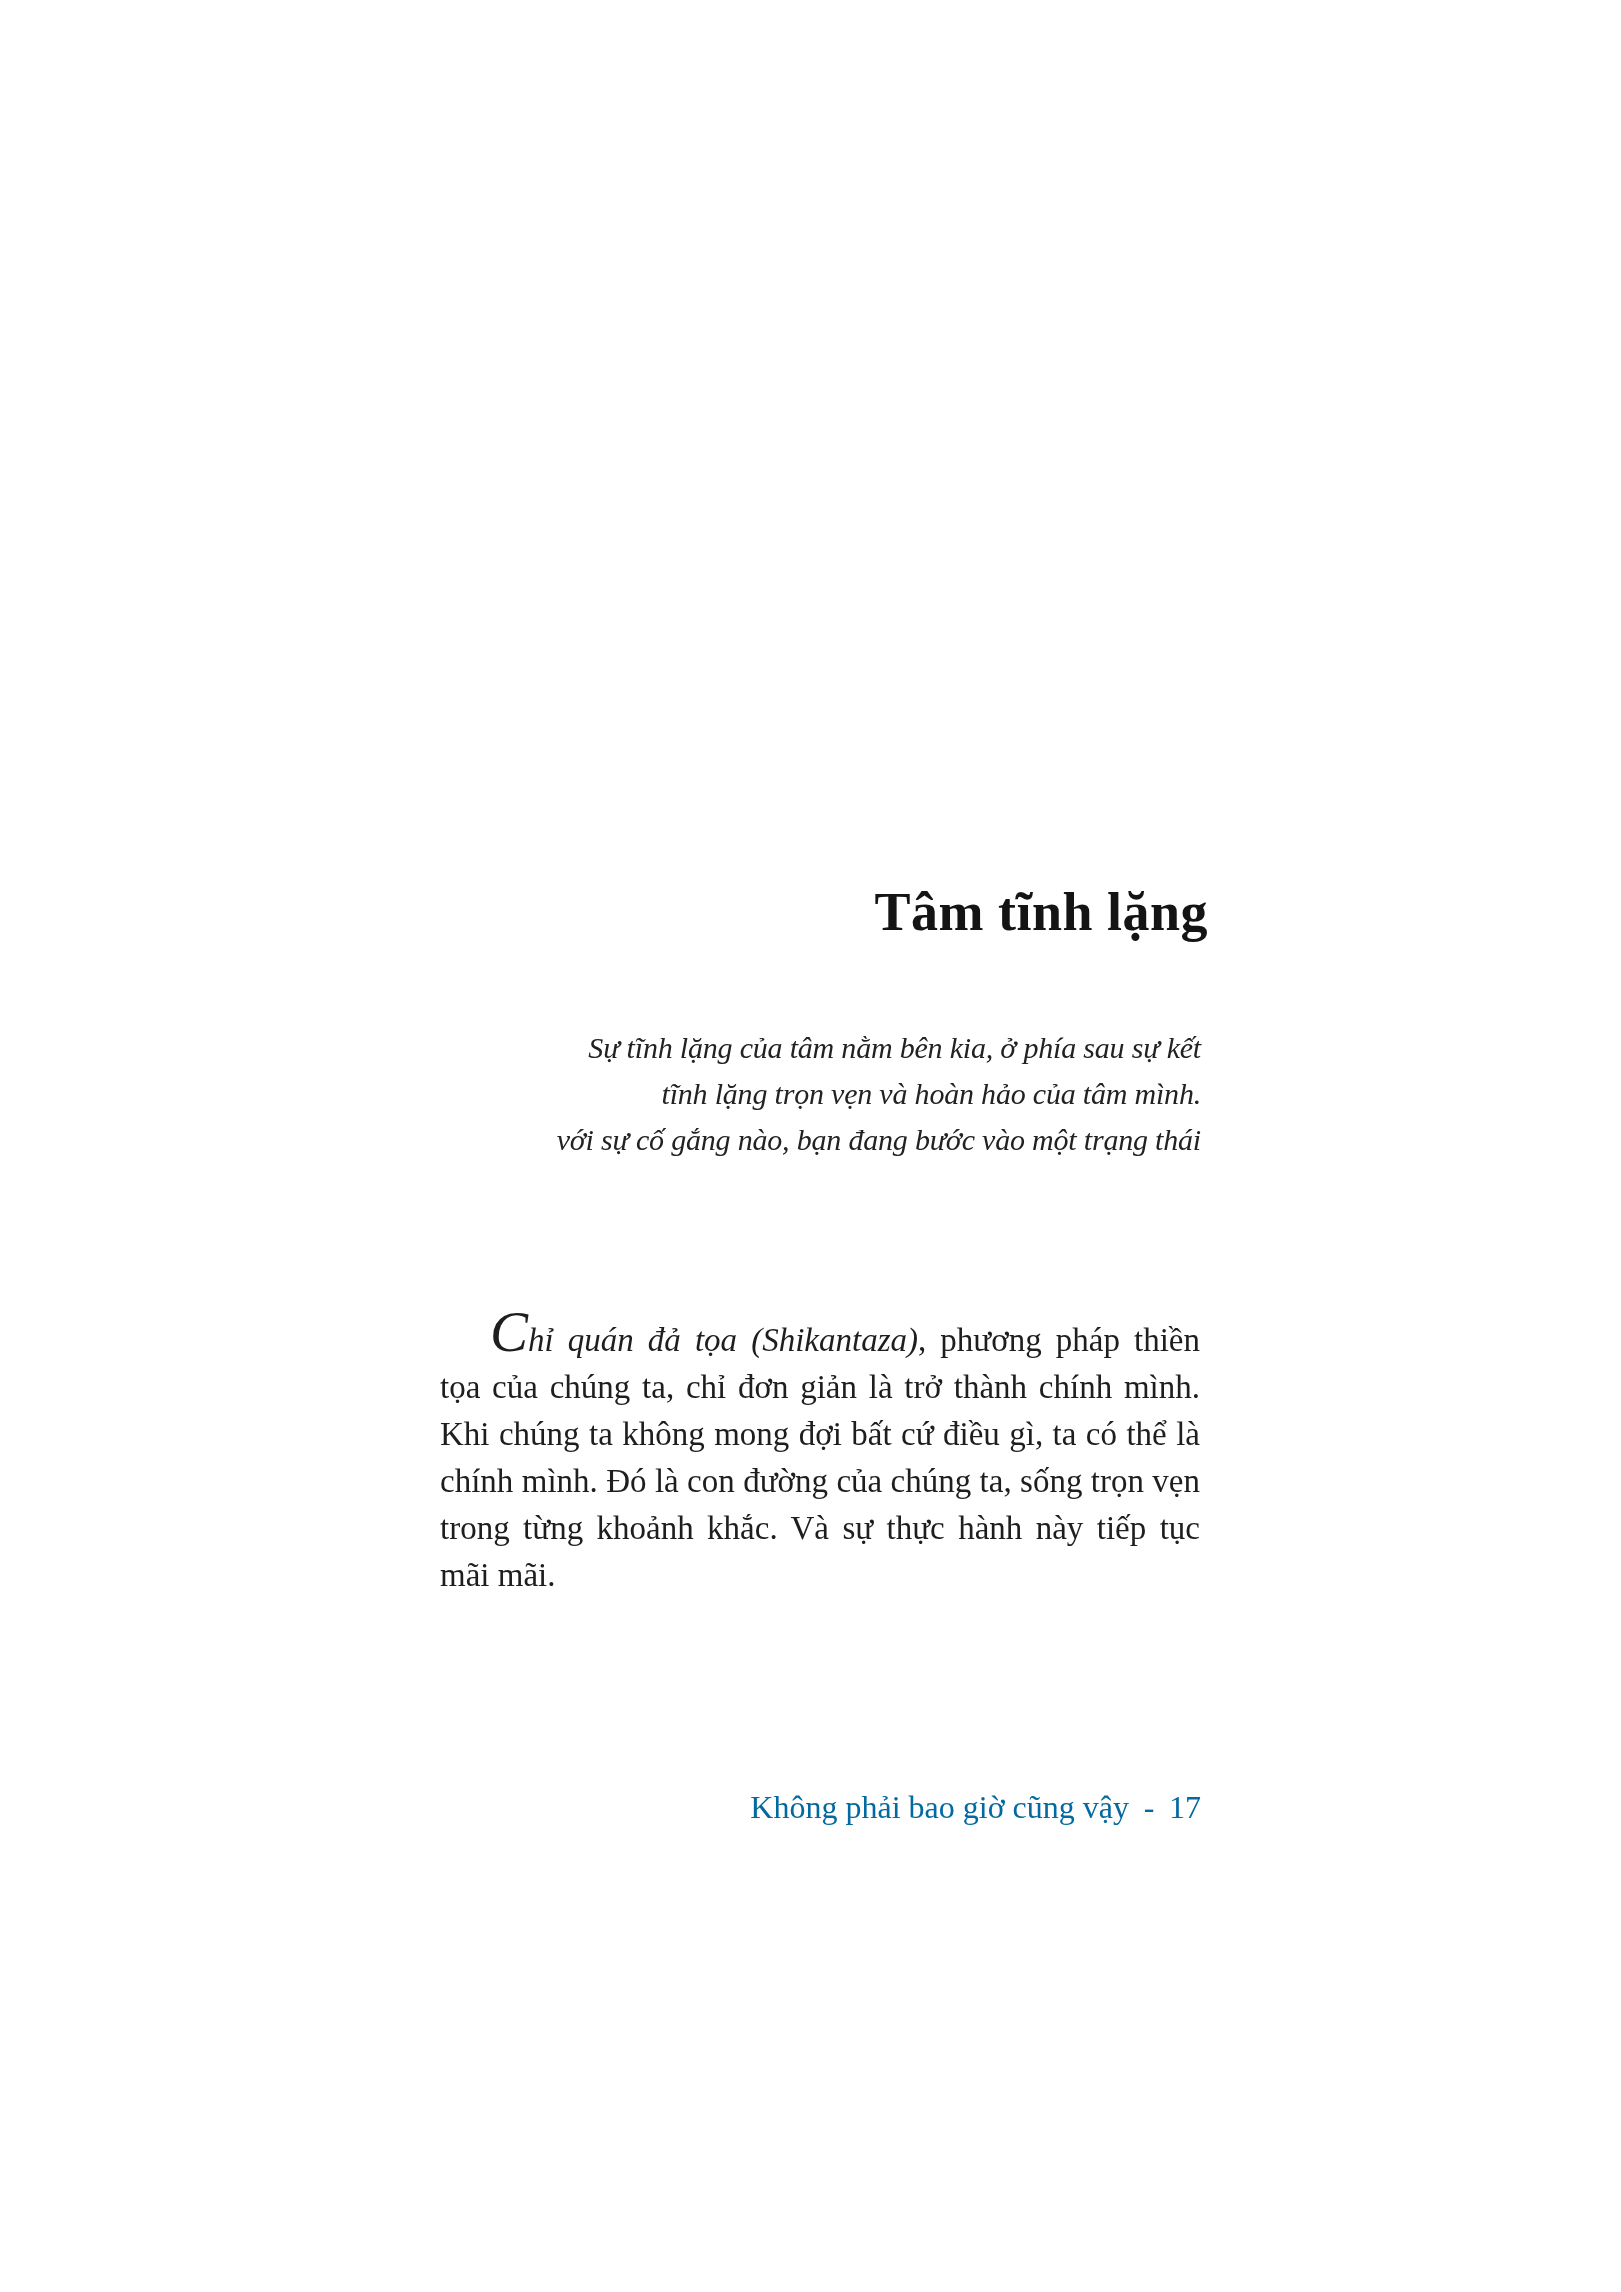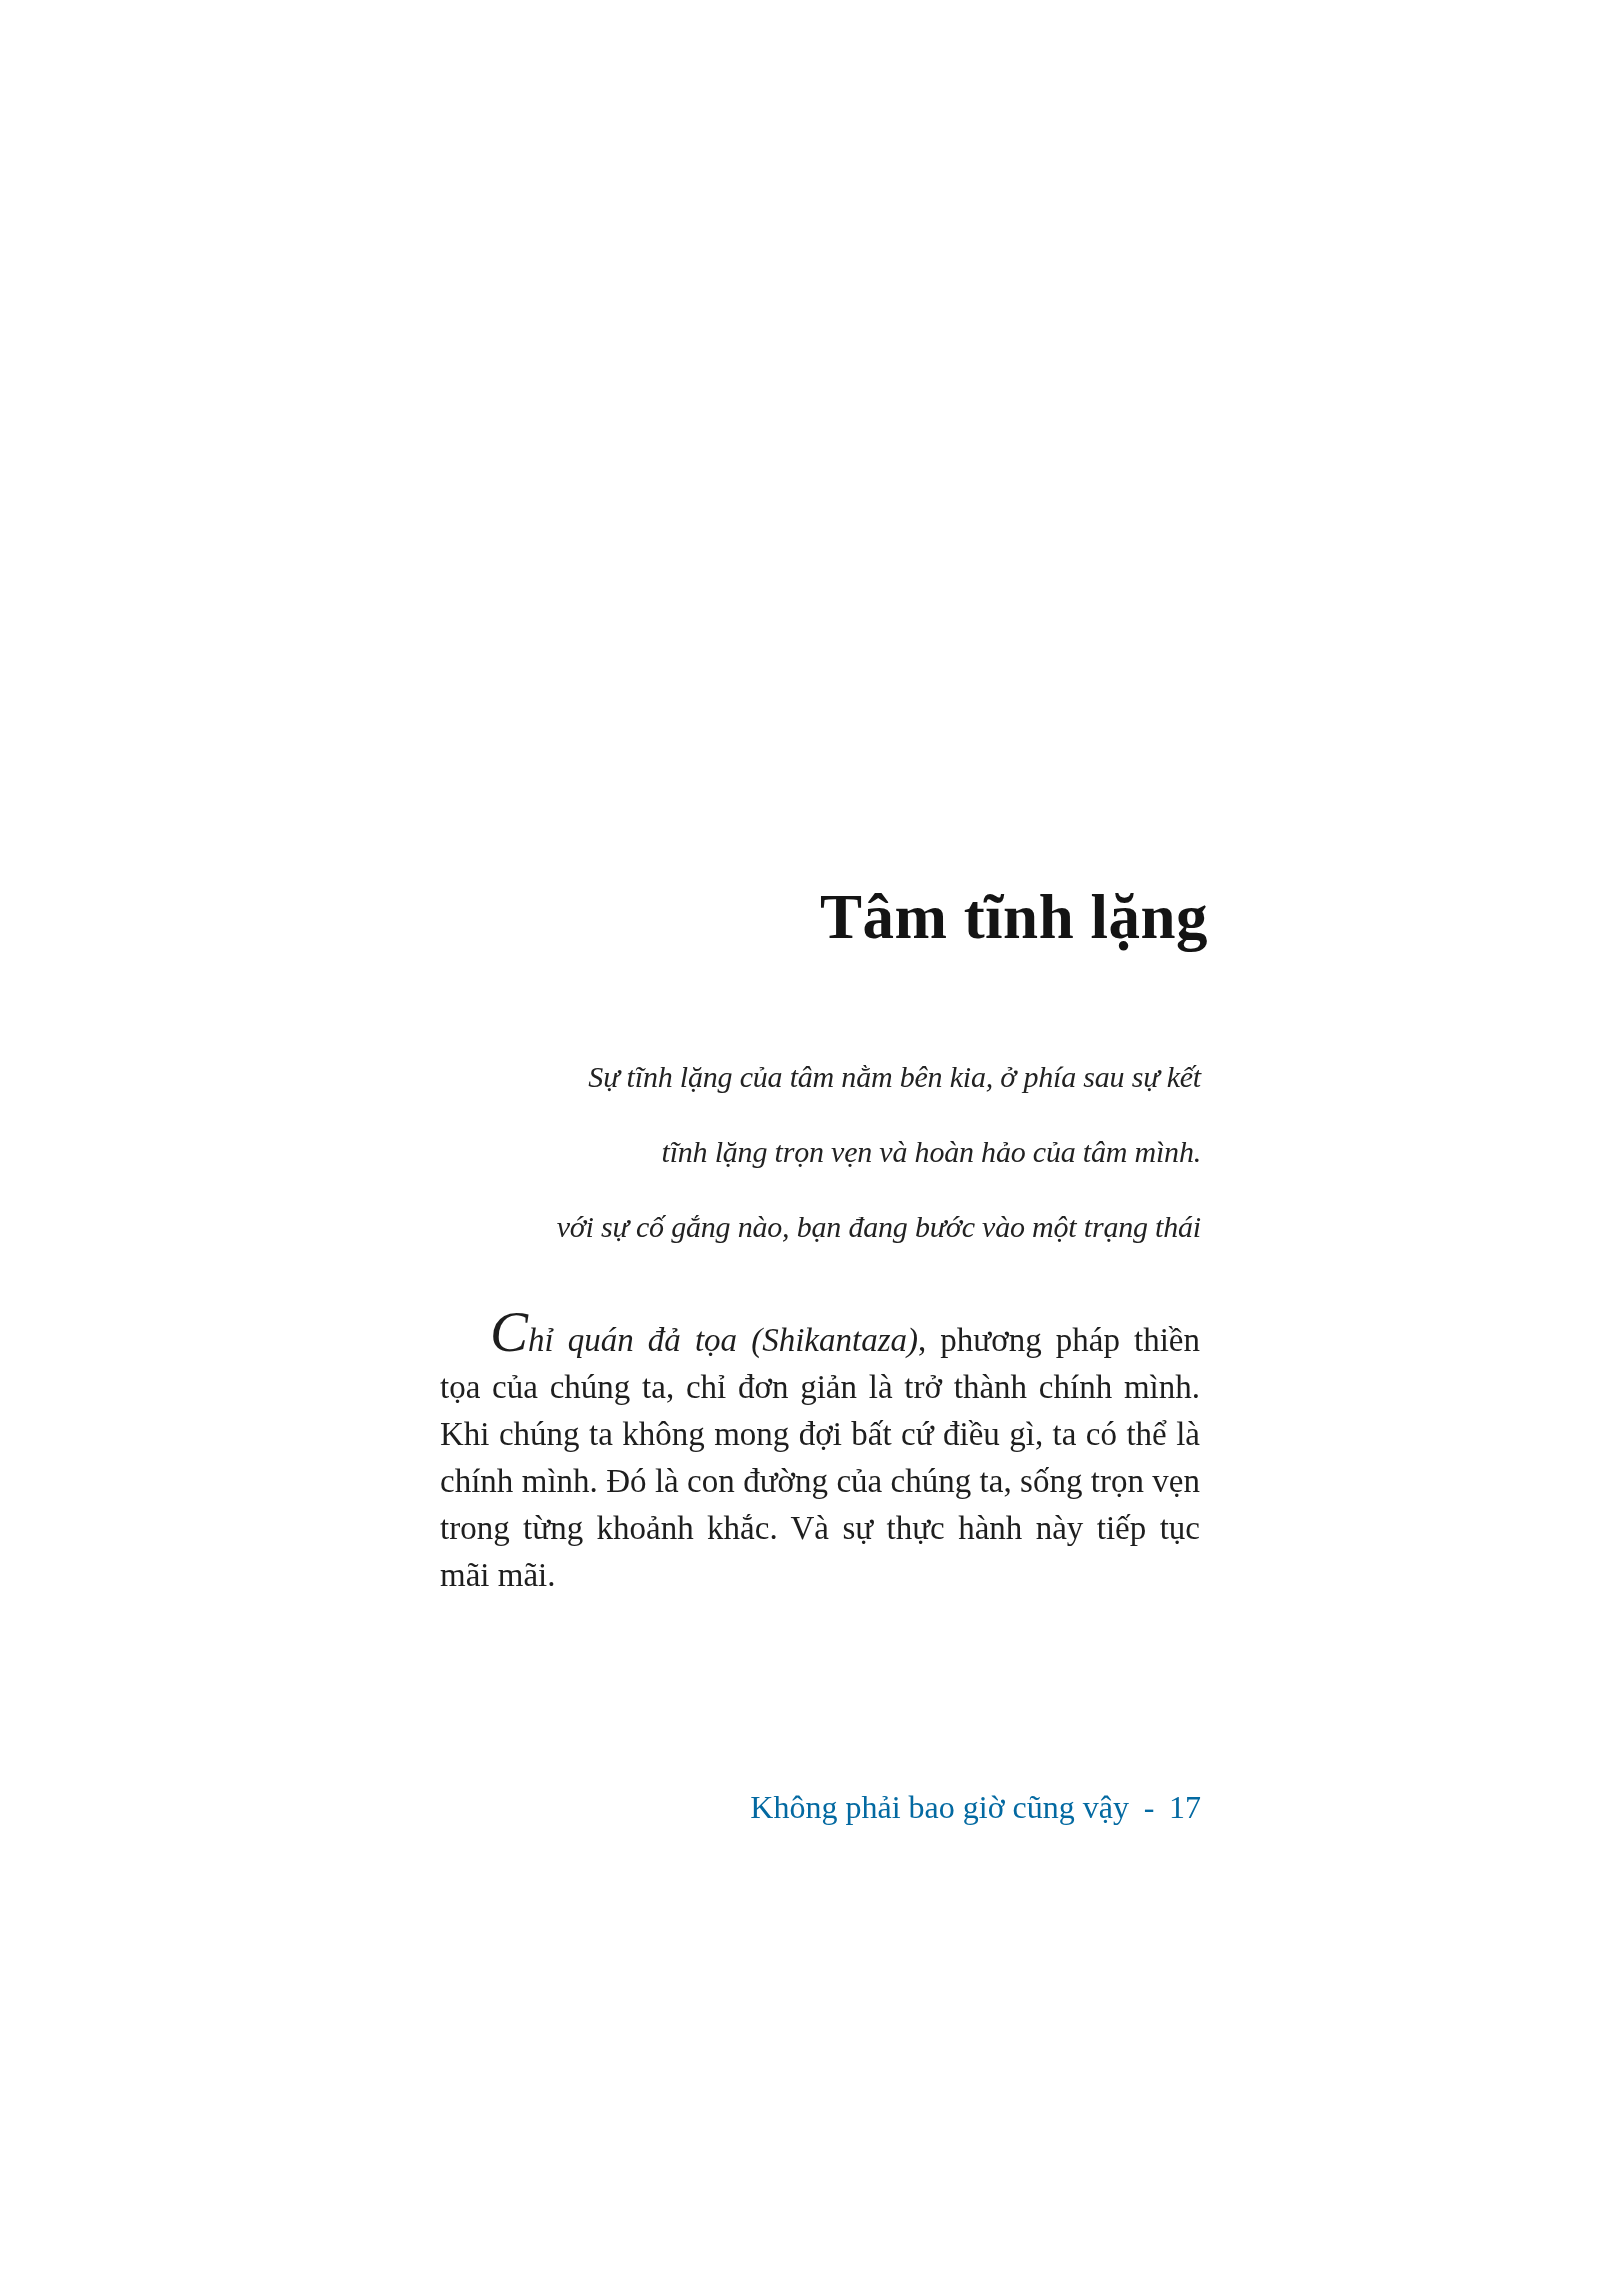--- a/index.html
+++ b/index.html
@@ -10,41 +10,41 @@
     background: #ffffff;
     font-family: "Liberation Serif", serif;
     color: #1e1e1e;
     overflow: hidden;
   }
   .chapter-title {
     position: absolute;
     top: 883px;
     right: 413px;
     margin: 0;
-    font-size: 63px;
+    font-size: 54px;
     line-height: 1.1;
     font-weight: bold;
     letter-spacing: 0.5px;
     color: #141414;
     white-space: nowrap;
     text-align: right;
   }
   .epigraph {
     position: absolute;
     top: 1025px;
     right: 420px;
     width: 745px;
     text-align: right;
     font-style: italic;
     font-size: 30px;
     line-height: 46px;
     letter-spacing: -0.2px;
     color: #222222;
   }
-  .epigraph .ep-line { white-space: nowrap; margin-top: 29px; }
+  .epigraph .ep-line { white-space: nowrap; }
   .body-block {
     position: absolute;
     top: 1309px;
     left: 432px;
     width: 776px;
     font-size: 33px;
     line-height: 47px;
     text-align: justify;
     color: #1e1e1e;
   }

